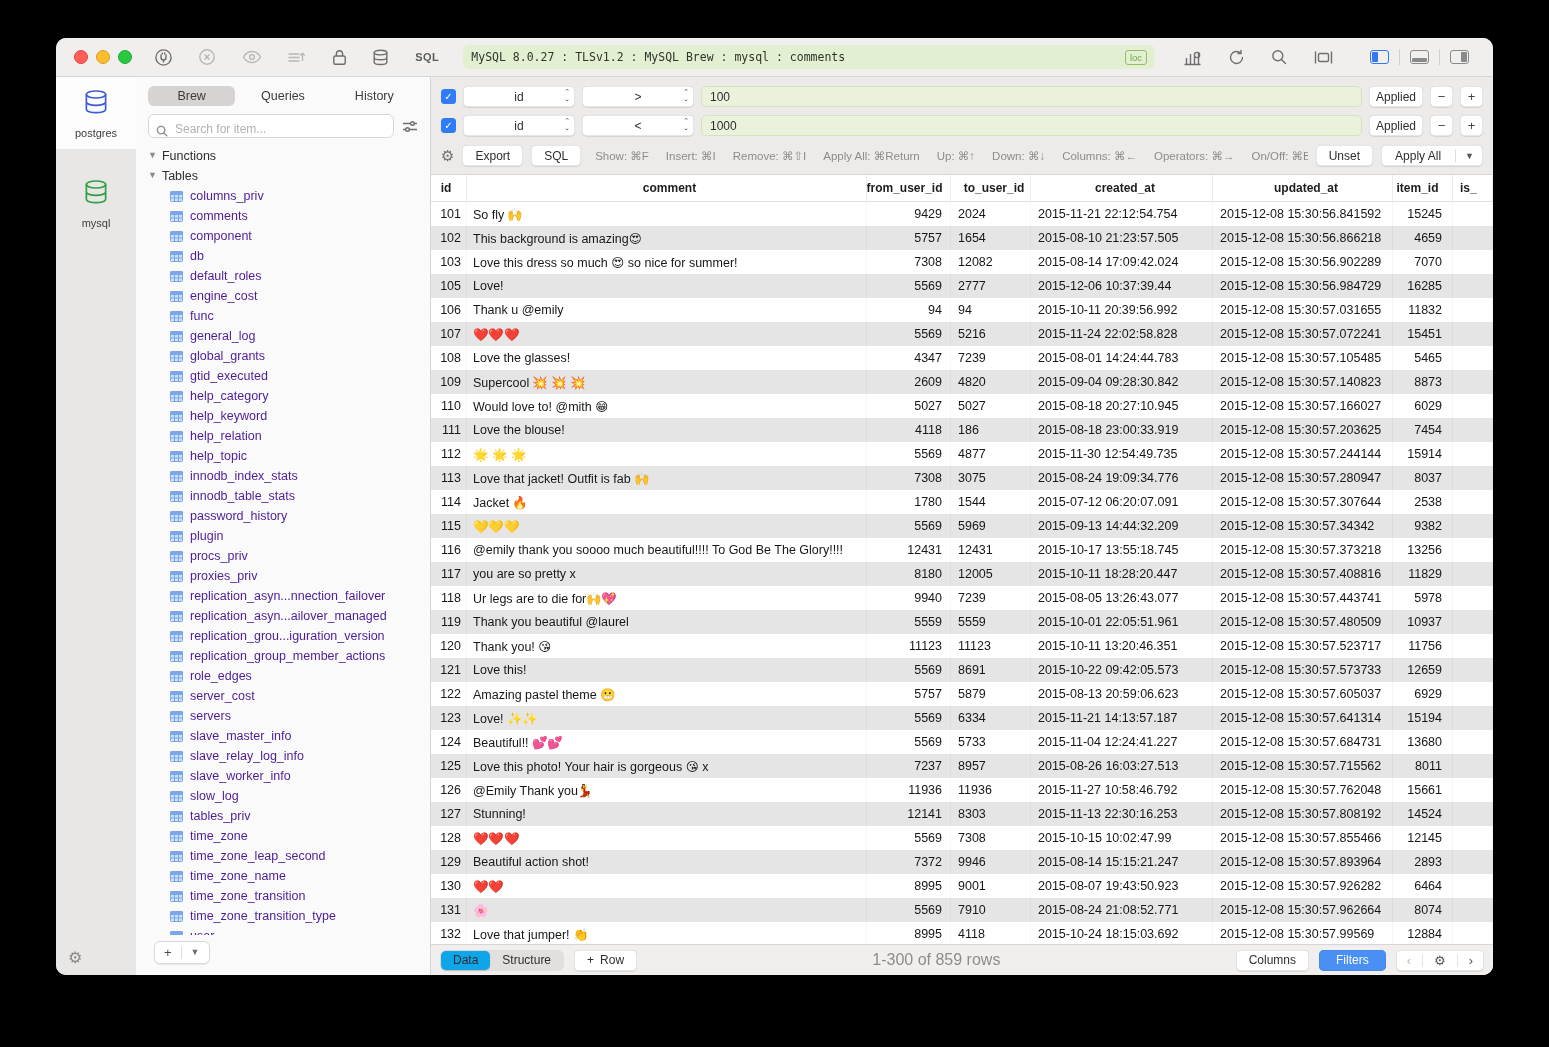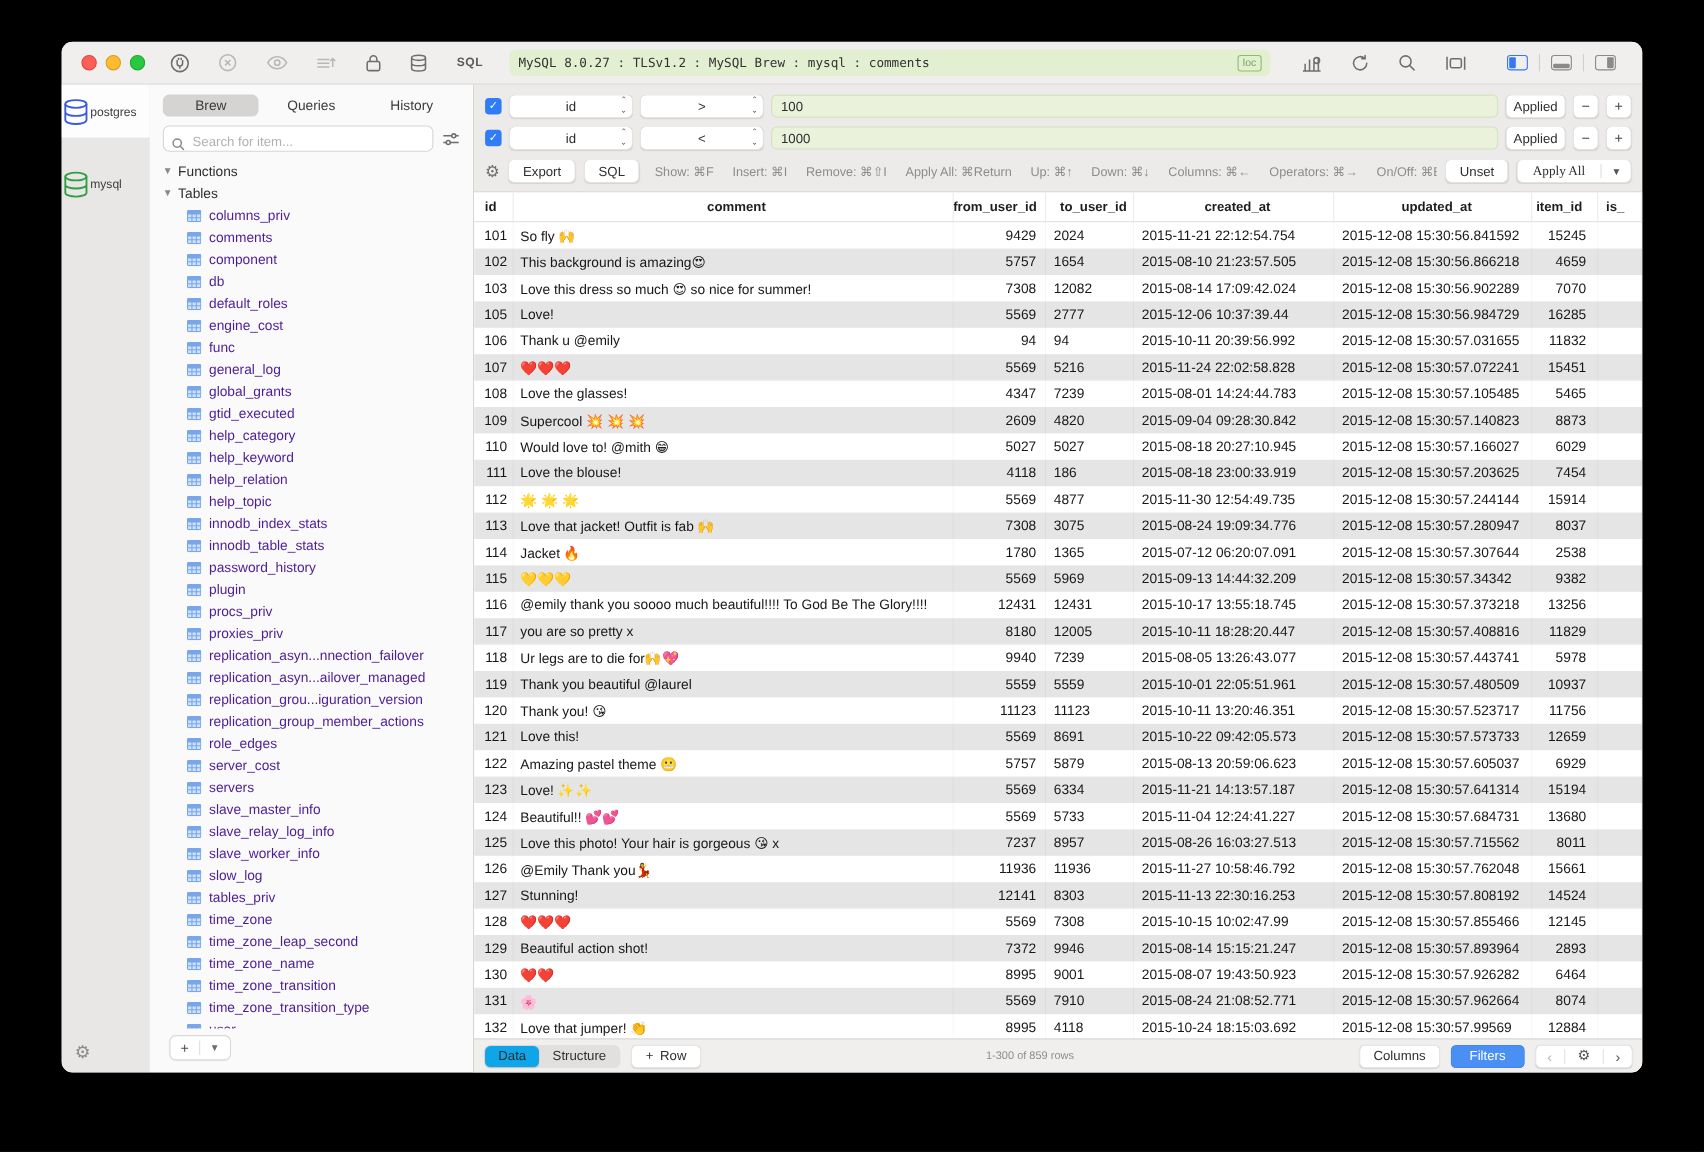--- a/index.html
+++ b/index.html
@@ -33,21 +33,21 @@
   .panelicon.blue{border-color:#3478f6;}
   .panelicon.blue::before{content:"";position:absolute;left:1px;top:1px;bottom:1px;width:6px;background:#3478f6;border-radius:1px;}
   .panelicon.bottom::before{content:"";position:absolute;left:1px;right:1px;bottom:1px;height:4px;background:#8a8a8a;border-radius:1px;}
   .panelicon.right::before{content:"";position:absolute;right:1px;top:1px;bottom:1px;width:6px;background:#8a8a8a;border-radius:1px;}
 
   
   .wbody{flex:1;display:flex;min-height:0;}
 
   
   .connrail{width:80px;flex:0 0 80px;background:#e9e7e6;display:flex;flex-direction:column;align-items:center;position:relative;}
-  .connitem{width:80px;padding:12px 0 10px;display:flex;flex-direction:row;align-items:center;gap:0;cursor:default;}
+  .connitem{width:80px;padding:12px 0 10px;display:flex;flex-direction:column;align-items:center;gap:12px;cursor:default;}
   .connitem.postgres{background:#fdfdfd;}
   .connlabel{font-size:11px;color:#3c3c3c;}
   .railgear{position:absolute;left:12px;bottom:8px;color:#8a8a8a;font-size:16px;}
 
   
   .sidebar{width:294px;flex:0 0 294px;background:#fbfafa;border-right:1px solid #d7d5d4;display:flex;flex-direction:column;min-height:0;}
   .tabs{display:flex;align-items:center;padding:9px 12px 6px;gap:4px;}
   .tab{flex:1;text-align:center;font-size:12.5px;color:#3a3a3a;padding:3px 0;border-radius:6px;}
   .tab.active{background:#d6d4d3;}
   .searchrow{display:flex;align-items:center;gap:8px;padding:2px 12px 4px;}
@@ -79,21 +79,21 @@
   .valfield{flex:1;background:#eaf2dc;border:1px solid #d4e2bd;border-radius:5px;height:21px;box-sizing:border-box;
             font-size:12px;color:#2e2e2e;padding:0 8px;font-family:inherit;outline:none;}
   .appliedbtn{width:54px;flex:0 0 54px;}
   .mini{width:23px;flex:0 0 23px;font-size:13px;color:#444;}
   .toolrow{display:flex;align-items:center;gap:8px;padding:3px 10px 8px;border-bottom:1px solid #d8d6d5;}
   .gear{color:#6f6f6f;font-size:15px;}
   .btn{background:#fff;border-radius:5px;box-shadow:inset 0 0 0 .5px #cfcdcc,0 .5px 1px rgba(0,0,0,.1);
        height:21px;padding:0 13px;display:flex;align-items:center;font-size:12px;color:#2e2e2e;}
   .shortcuts{flex:1;display:flex;gap:17px;overflow:hidden;white-space:nowrap;font-size:11.5px;color:#8e8c8b;padding-left:6px;}
   .applyall{display:flex;align-items:center;padding:0;}
-  .applyall .lbl{padding:0 14px;font-family:Liberation Serif, serif;}
+  .applyall .lbl{padding:0 14px;}
   .applyall .dv{width:1px;height:13px;background:#e0dedd;}
   .applyall .caret{padding:0 9px;font-size:9px;color:#555;}
 
   
   .grid{flex:1;background:#fff;display:flex;flex-direction:column;min-height:0;overflow:hidden;}
   .gheader{flex:0 0 26px;display:flex;border-bottom:1px solid #e3e1e0;background:#fff;}
   .gheader .hc{font-size:12px;font-weight:700;color:#1d1d1d;display:flex;align-items:center;justify-content:center;
                border-right:1px solid #ececec;box-sizing:border-box;overflow:hidden;white-space:nowrap;}
   .grows{flex:1;overflow:hidden;}
   .grow{display:flex;height:24px;}
@@ -109,21 +109,21 @@
   .c-item{width:60px;flex:0 0 60px;justify-content:flex-end;padding-right:10px;}
   .c-is{flex:1;padding-left:7px;}
   .gheader .c-is{justify-content:flex-start;}
 
   
   .statusbar{flex:0 0 30px;background:#f1efee;border-top:1px solid #d8d6d5;display:flex;align-items:center;padding:0 9px;gap:10px;}
   .segment{display:flex;background:#e2e0df;border-radius:6px;padding:1px;height:21px;box-sizing:border-box;}
   .segment .seg{padding:0 12px;font-size:12px;color:#2e2e2e;display:flex;align-items:center;border-radius:5px;}
   .segment .seg.on{background:#0ea5e9;box-shadow:0 .5px 1.5px rgba(0,0,0,.18);}
   .rowbtn{gap:6px;}
-  .counter{flex:1;text-align:center;font-size:10px;color:#8e8c8b;}
+  .counter{flex:1;text-align:center;font-size:16px;color:#8e8c8b;}
   .bluebtn{background:#4a90f4;color:#fff;border-radius:5px;height:21px;padding:0 17px;display:flex;align-items:center;font-size:12px;
            box-shadow:inset 0 0 0 .5px #3c7fe0;}
   .navseg{display:flex;align-items:center;background:#fff;border-radius:5px;height:21px;
           box-shadow:inset 0 0 0 .5px #cfcdcc,0 .5px 1px rgba(0,0,0,.1);}
   .navseg .ns{padding:0 11px;display:flex;align-items:center;color:#555;font-size:13px;}
   .navseg .nsdv{width:1px;height:13px;background:#e5e3e2;}
   svg{display:block;}
 </style>
 </head>
 <body>
@@ -789,21 +789,21 @@
                 <div class="cell c-to">3075</div>
                 <div class="cell c-created">2015-08-24 19:09:34.776</div>
                 <div class="cell c-updated">2015-12-08 15:30:57.280947</div>
                 <div class="cell c-item">8037</div>
                 <div class="cell c-is"></div>
               </div>
               <div class="grow">
                 <div class="cell c-id">114</div>
                 <div class="cell c-comment">Jacket 🔥</div>
                 <div class="cell c-from">1780</div>
-                <div class="cell c-to">1365</div>
+                <div class="cell c-to">1544</div>
                 <div class="cell c-created">2015-07-12 06:20:07.091</div>
                 <div class="cell c-updated">2015-12-08 15:30:57.307644</div>
                 <div class="cell c-item">2538</div>
                 <div class="cell c-is"></div>
               </div>
               <div class="grow alt">
                 <div class="cell c-id">115</div>
                 <div class="cell c-comment">💛💛💛</div>
                 <div class="cell c-from">5569</div>
                 <div class="cell c-to">5969</div>

